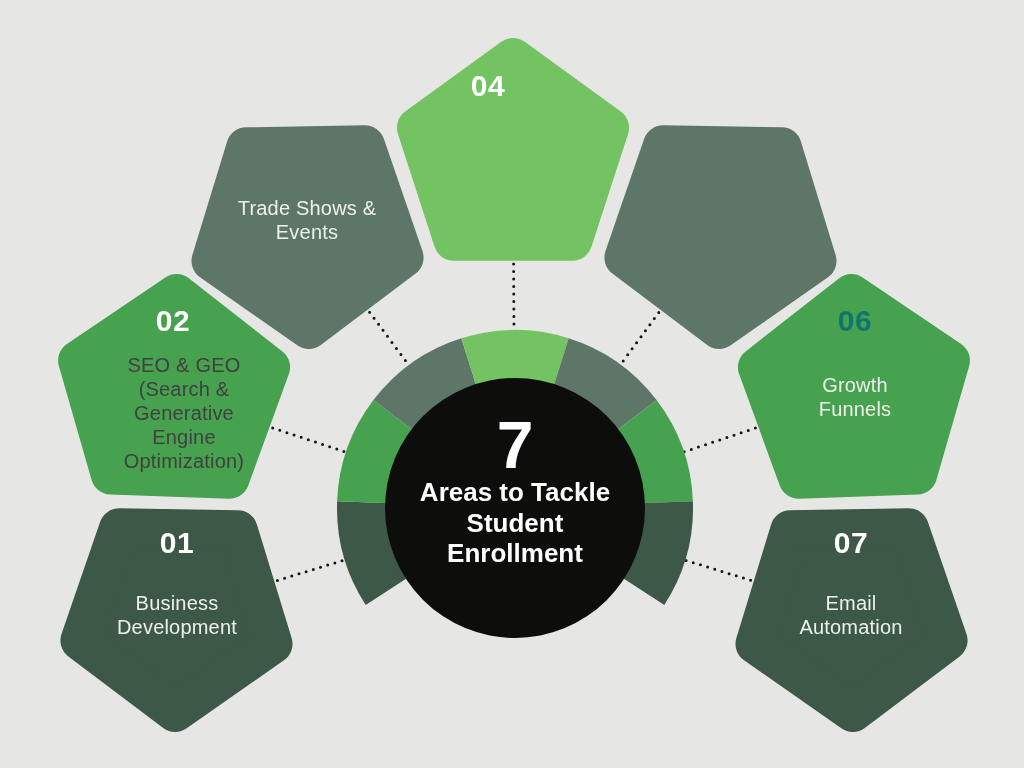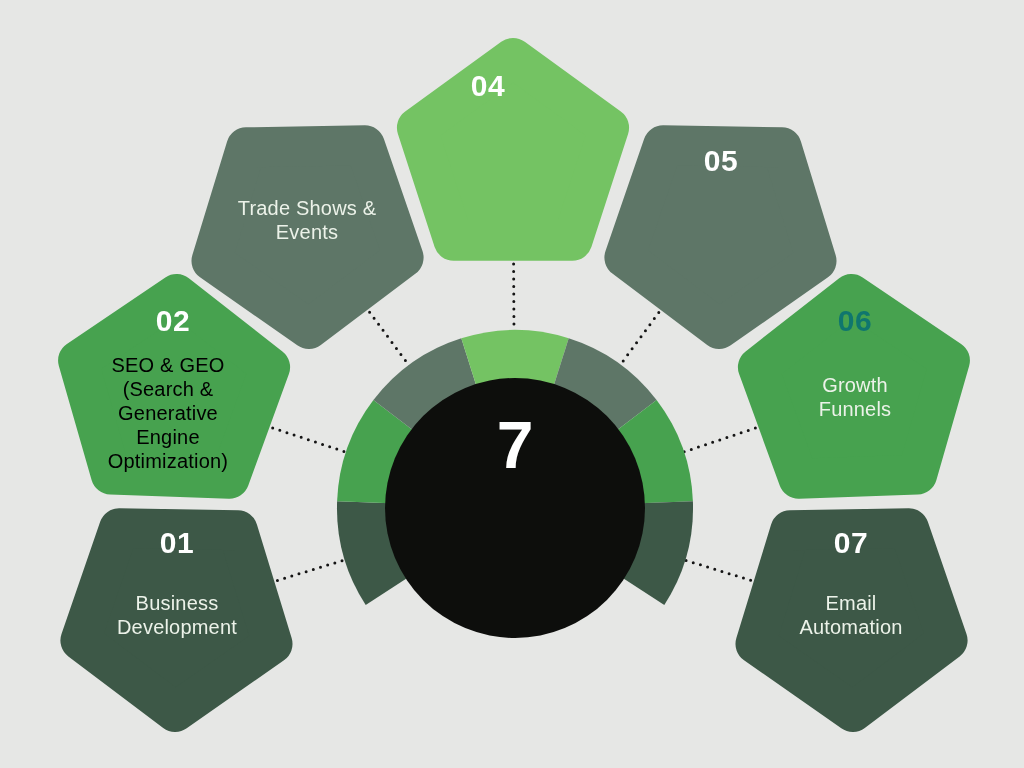--- a/index.html
+++ b/index.html
@@ -67,36 +67,38 @@
     <use href="#penta" transform="translate(721,228) rotate(-35)" style="color: rgb(94, 118, 103);"></use>
     <use href="#penta" transform="translate(855,395) rotate(-2)" style="color: rgb(71, 162, 79);"></use>
     <use href="#penta" transform="translate(851,611) rotate(-37)" style="color: rgb(61, 88, 71);"></use>
   </svg>
 
   <div class="pnum" style="left: 177px; top: 543px; color: rgb(255, 255, 255);">01</div>
   <div class="plabel" style="left: 177px; top: 615px; color: rgb(236, 242, 233);">Business
 Development</div>
 
   <div class="pnum" style="left: 173px; top: 321px; color: rgb(255, 255, 255);">02</div>
-  <div class="plabel" style="left: 168px; top: 413px; color: #000000;">SEO &amp; GEO
+  <div class="plabel" style="left: 184px; top: 413px; color: #404040;">SEO &amp; GEO
 (Search &amp;
 Generative
 Engine
 Optimization)</div>
 
   <div class="plabel" style="left: 307px; top: 220px; color: rgb(236, 242, 233); text-align: center;">Trade Shows &amp;
 Events</div>
 
   <div class="pnum" style="left: 488px; top: 86px; color: rgb(255, 255, 255);">04</div>
 
-  <div class="pnum" style="left: 721px; top: 161px; color: rgb(255, 255, 255);">05</div>
 
   <div class="pnum" style="left: 855px; top: 321px; color: #0f766e;">06</div>
   <div class="plabel" style="left: 855px; top: 397px; color: rgb(236, 242, 233);">Growth
 Funnels</div>
 
   <div class="pnum" style="left: 851px; top: 543px; color: rgb(255, 255, 255);">07</div>
   <div class="plabel" style="left: 851px; top: 615px; color: rgb(236, 242, 233);">Email
 Automation</div>
 
   <div class="cnum" style="color: rgb(255, 255, 255);">7</div>
+  <div class="ctitle" style="color: rgb(255, 255, 255);">Areas to Tackle
+Student
+Enrollment</div>
 
 </div>
 
 </body></html>

